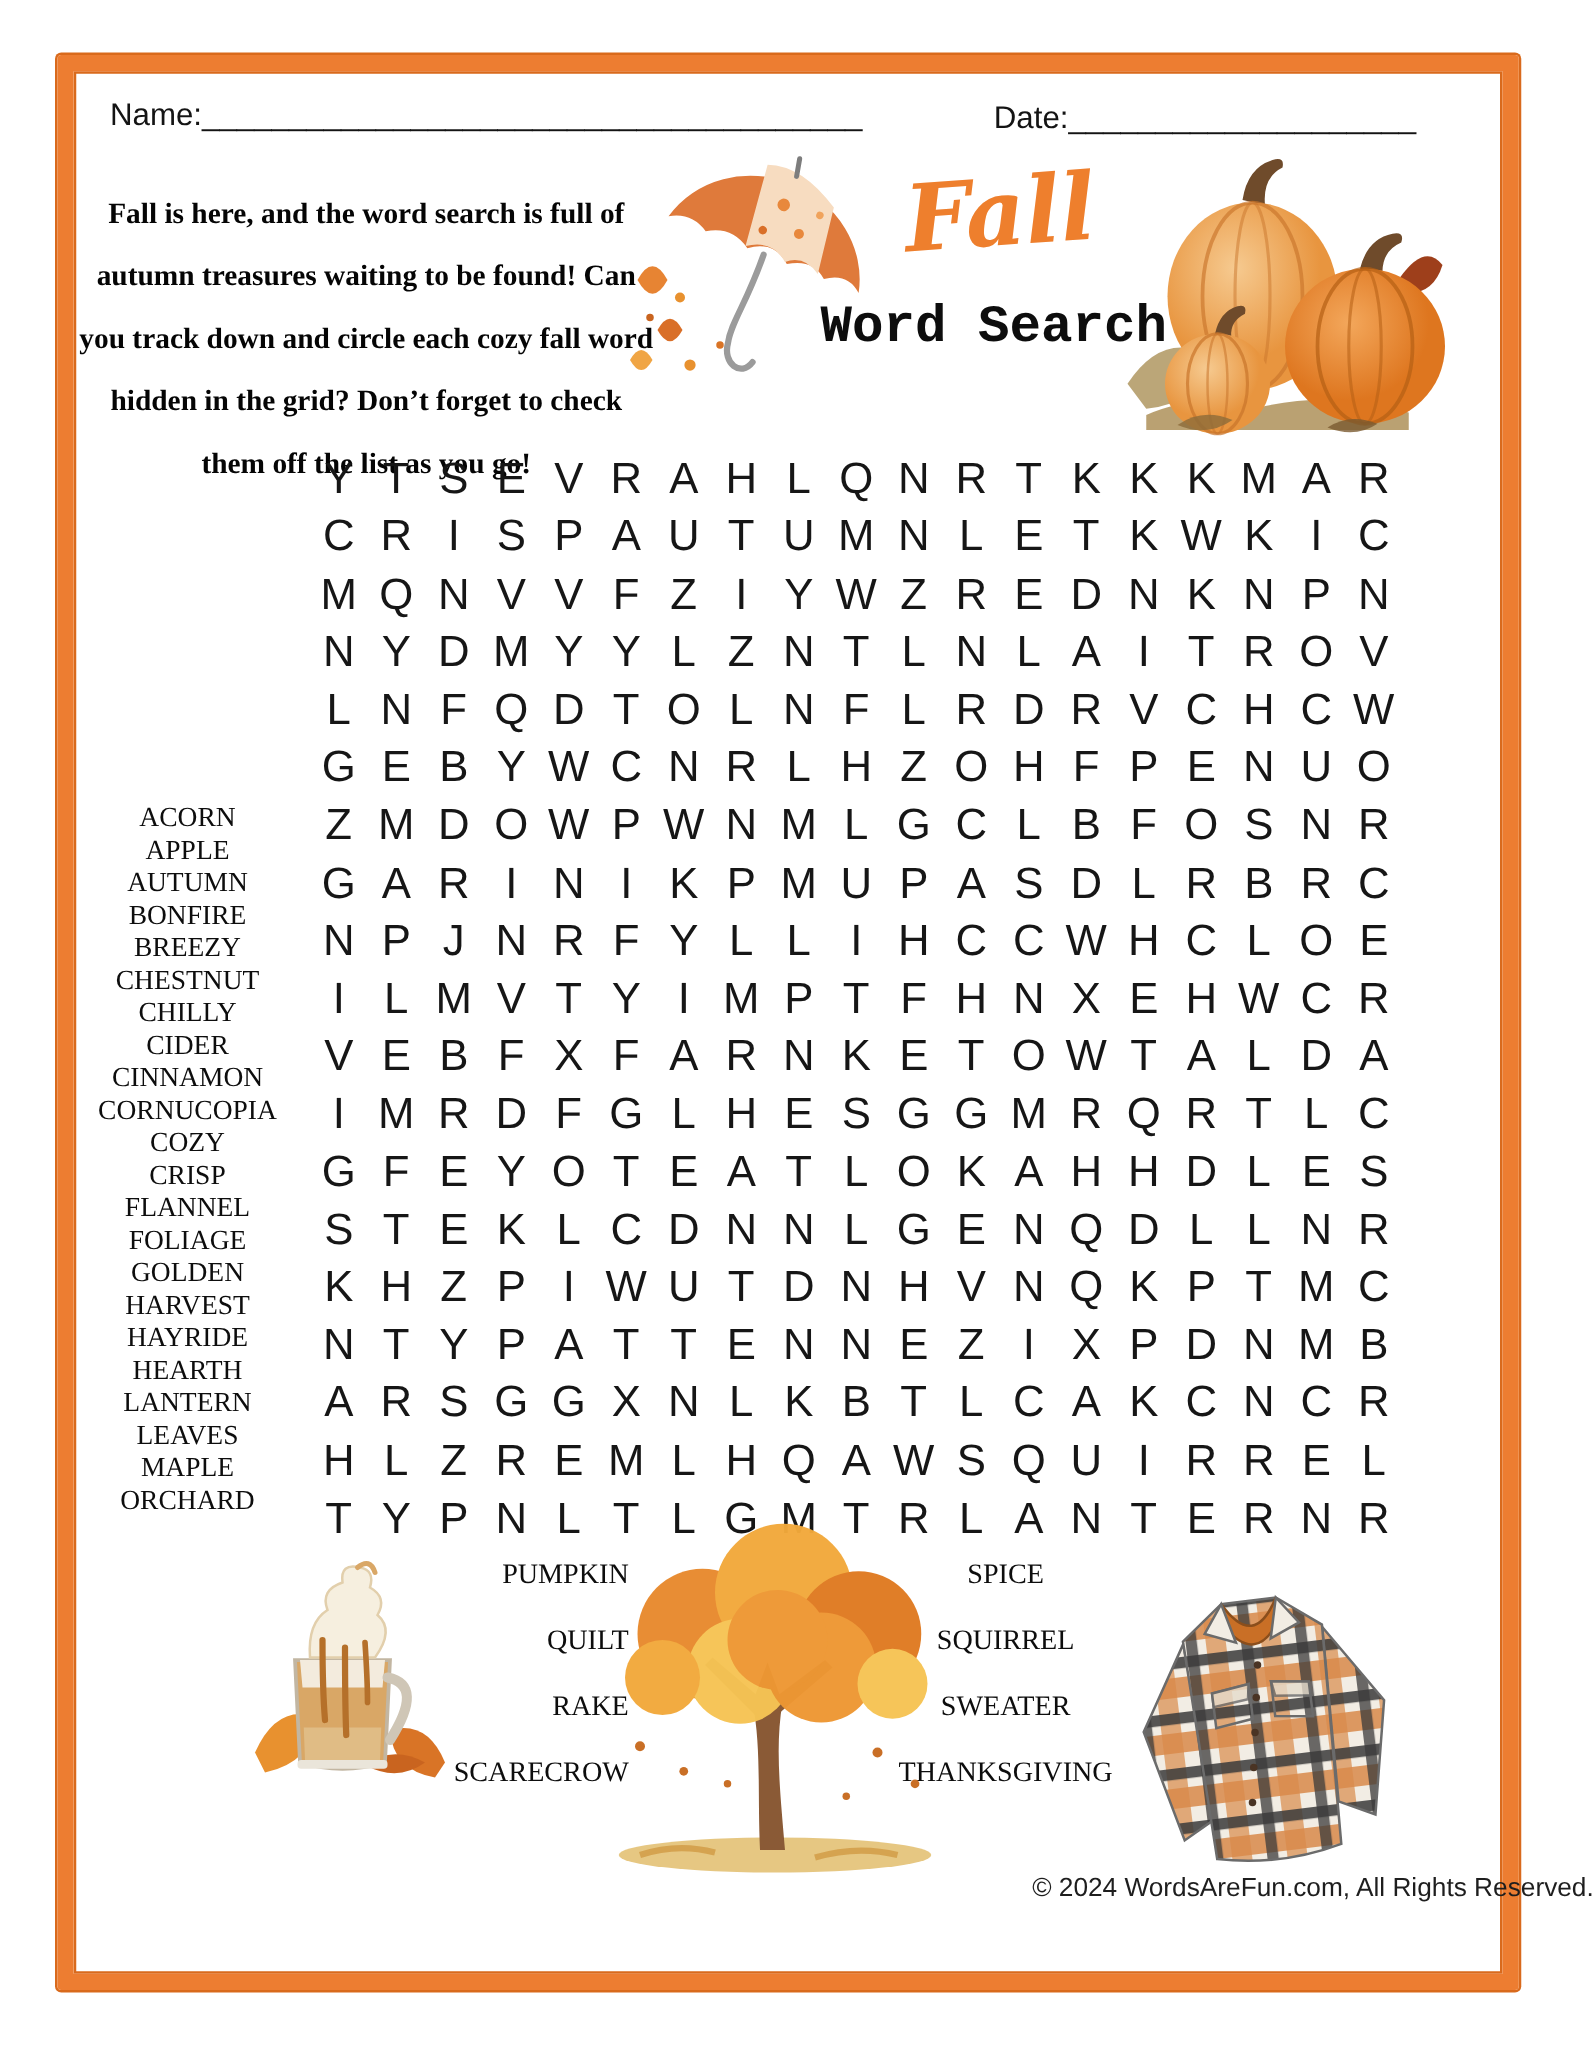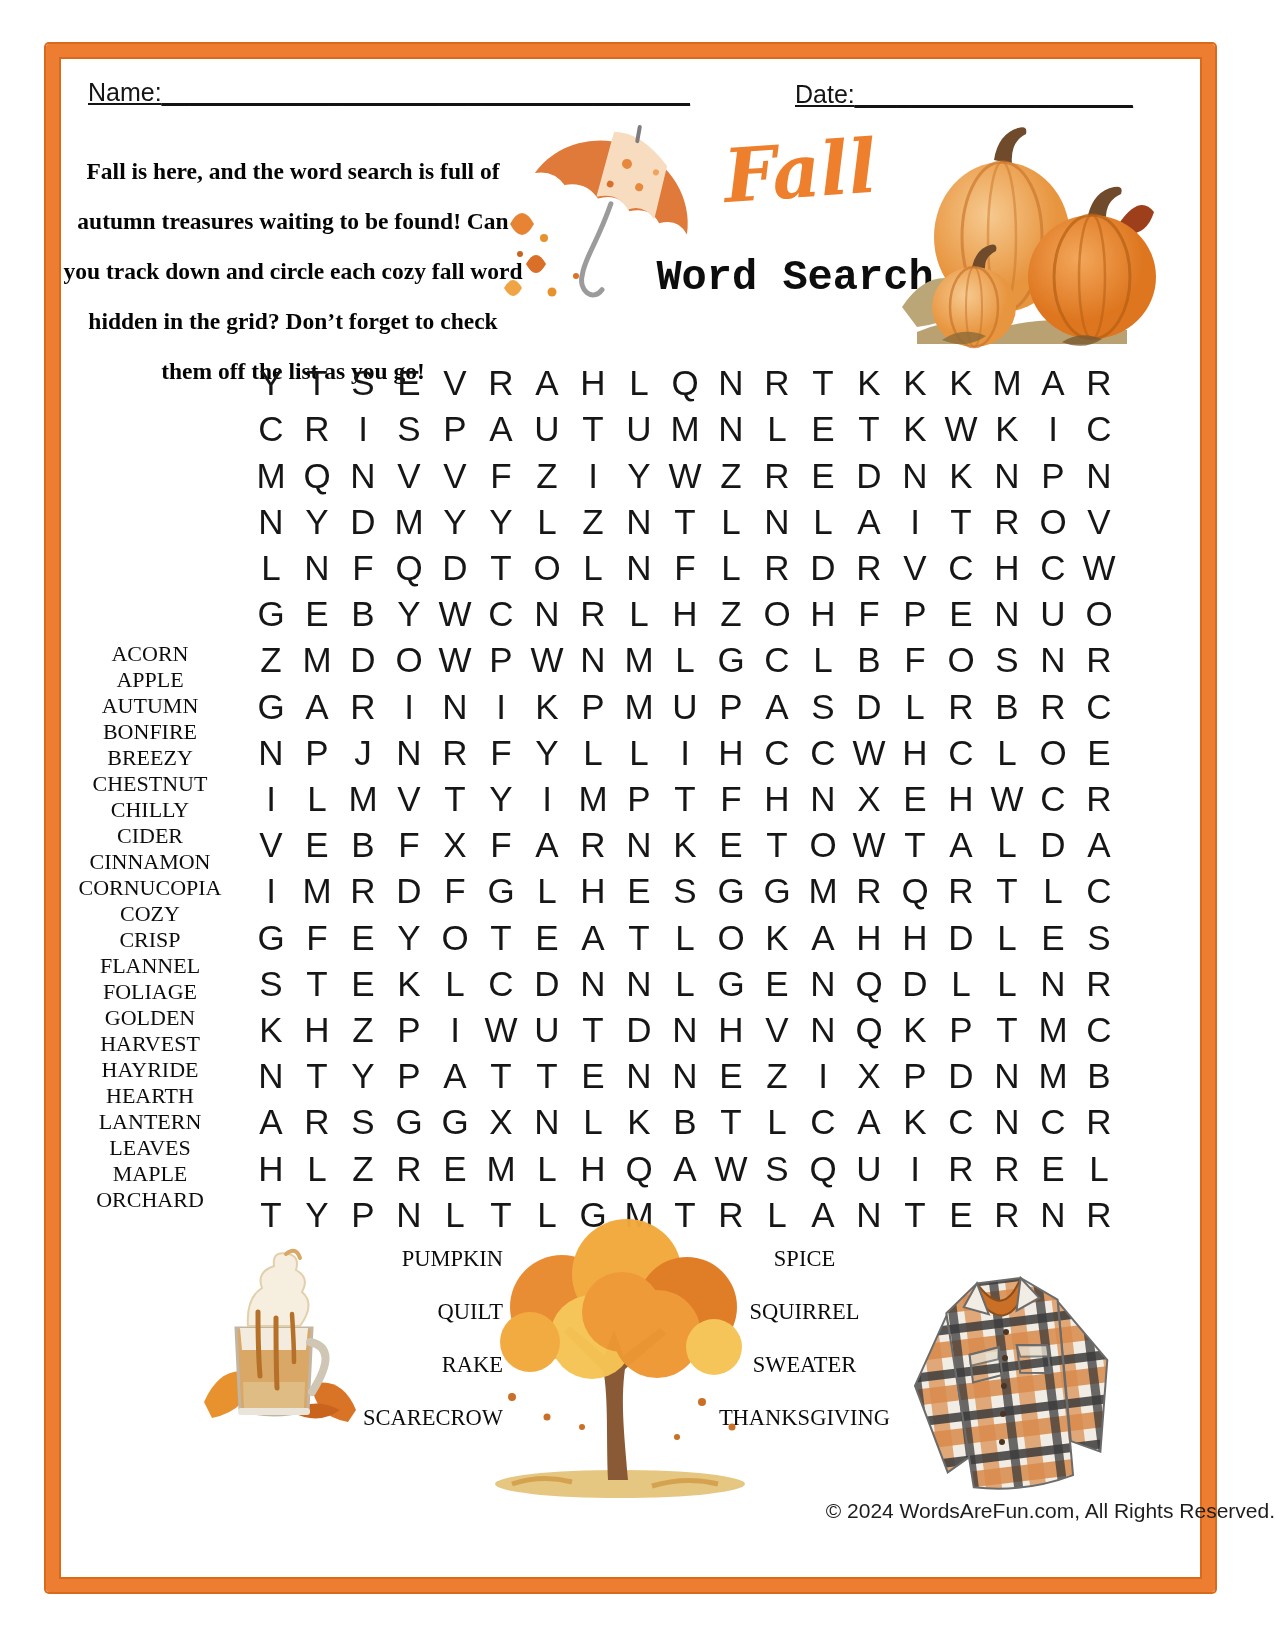--- a/index.html
+++ b/index.html
@@ -5,34 +5,34 @@
   html,body { margin:0; padding:0; background:#ffffff; }
   .page {
     position:relative; width:1275px; height:1650px; background:#ffffff;
     font-family:"Liberation Serif", serif; overflow:hidden;
   }
   .frame {
     position:absolute; left:46px; top:44px; width:1169px; height:1548px;
     border:13px solid #ED7D31; border-radius:3px; box-sizing:border-box;
     box-shadow: inset 0 0 0 2px #d96a1c, 0 0 0 2px #d96a1c;
   }
-  .fill-row { position:absolute; font-family:"Liberation Sans", sans-serif; font-size:25px; color:#141414; white-space:nowrap;text-decoration:underline; }
+  .fill-row { position:absolute; font-family:"Liberation Sans", sans-serif; font-size:25px; color:#141414; white-space:nowrap; }
   .fill-name { left:88px; top:78px; }
   .fill-date { left:795px; top:80px; }
   .intro {
     position:absolute; left:62px; top:146px; width:462px; text-align:center;
     font-weight:bold; font-size:23.5px; line-height:50px; color:#050505;
   }
   .title-script {
     position:absolute; left:700px; top:128px; width:200px; text-align:center;
     font-family:"DejaVu Serif", serif; font-style:italic; font-weight:bold;
     font-size:74px; color:#EE7F2D; transform:rotate(-4deg);
   }
   .title-main {
-    position:absolute; left:625px; top:254px; width:340px; text-align:center;
+    position:absolute; left:625px; top:238px; width:340px; text-align:center;
     font-family:"Liberation Mono", monospace; font-weight:bold; font-size:42px;
     color:#0d0d0d; white-space:nowrap;
   }
   .word-list-left {
     position:absolute; left:58px; top:356px; width:184px; height:1142px;
     display:flex; flex-direction:column; justify-content:center; align-items:center;
     font-size:22px; color:#0d0d0d;
   }
   .letter-grid {
     position:absolute; left:248px; top:360px; width:874px; height:878px;

